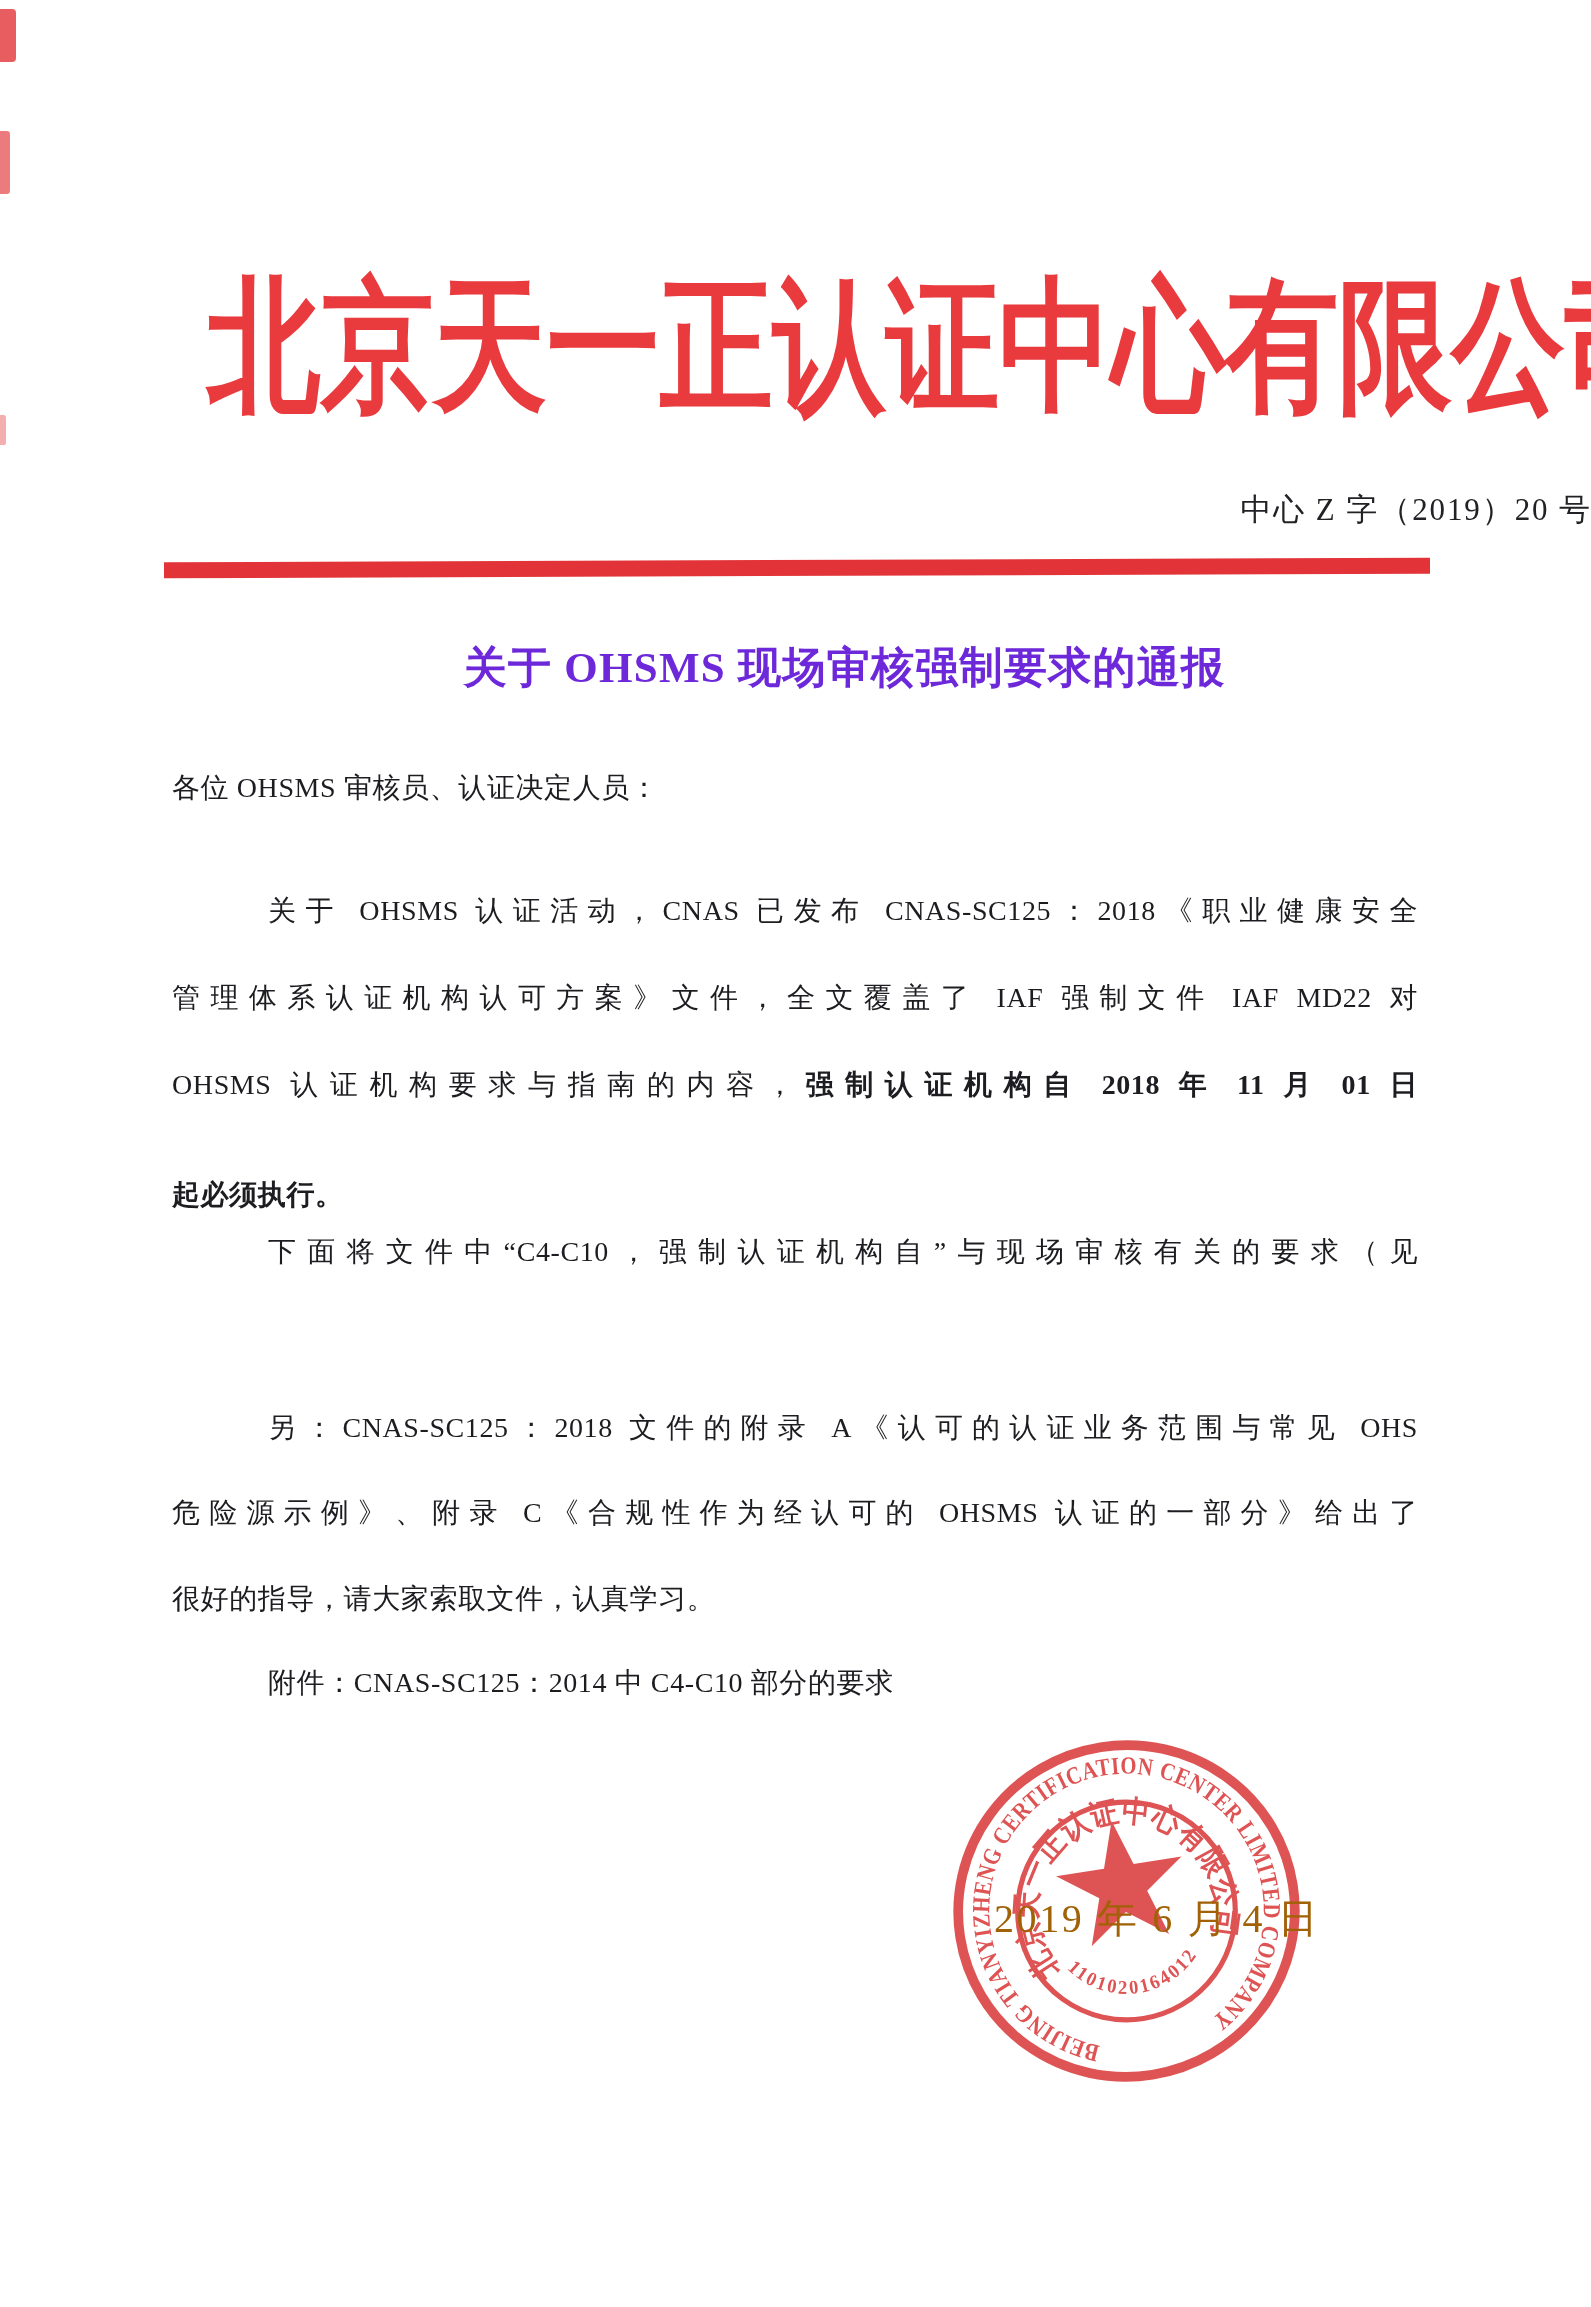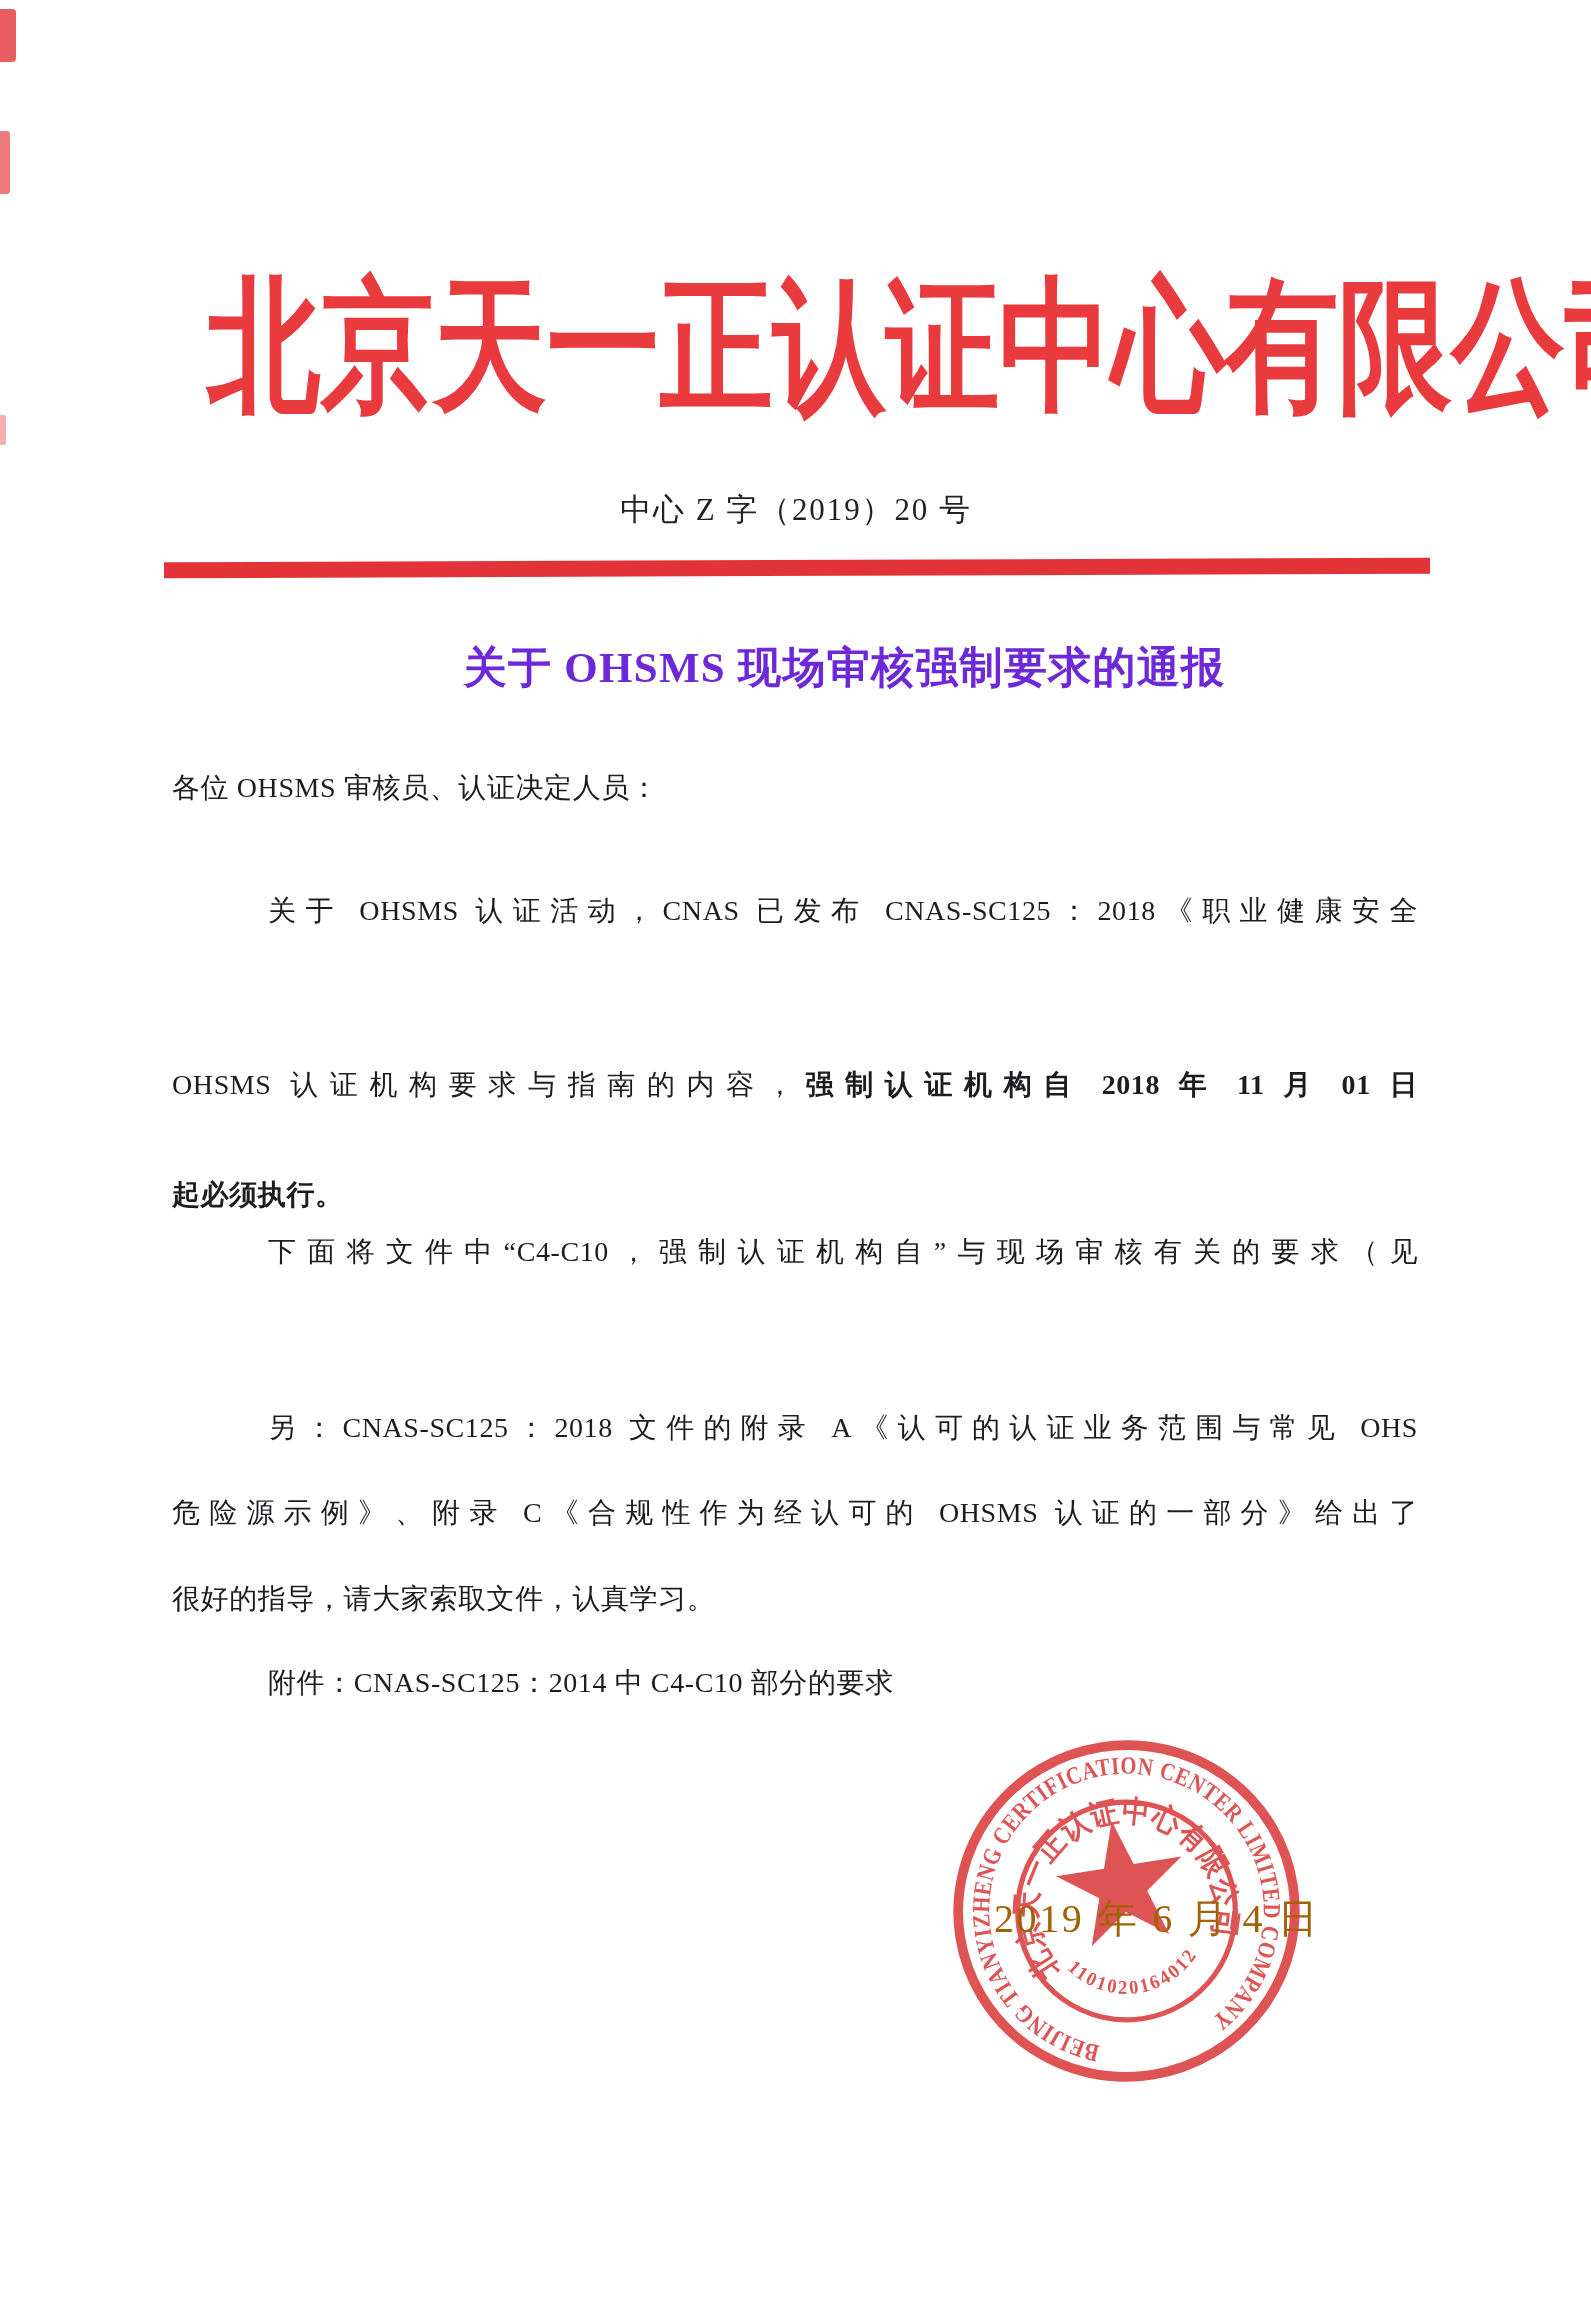--- a/index.html
+++ b/index.html
@@ -21,21 +21,21 @@
   .a3{left:0;top:415px;width:5.8px;height:30px;opacity:.4;border-radius:0 2.6px 2.6px 0;}
 
   .company-title{
     position:absolute;left:0;right:0;top:268px;text-align:center;
     font-size:145px;line-height:1.1;font-weight:700;color:var(--accent-red);
     white-space:nowrap;
   }
   .company-title>span{display:inline-block;transform:scaleX(.78);transform-origin:center;}
 
   .doc-number{
-    position:absolute;left:0;right:0;top:489px;text-align:center;
+    position:absolute;left:0;right:0;top:489px;text-align:right;
     font-size:31px;letter-spacing:1.9px;color:#222226;
   }
   .red-rule{
     position:absolute;left:164px;top:560px;width:1266px;height:16px;
     background:var(--rule-red);transform:rotate(-0.2deg);
   }
   .doc-title{
     position:absolute;left:97px;right:0;top:639px;text-align:center;
     font-size:43px;font-weight:700;letter-spacing:1.3px;color:#6d28d9;
     white-space:nowrap;
@@ -73,20 +73,21 @@
 
   <div class="doc-number">中心 Z 字（2019）20 号</div>
 
   <div class="red-rule"></div>
 
   <div class="doc-title">关于 OHSMS 现场审核强制要求的通报</div>
 
   <div class="bodyline" style="top:771px">各位 OHSMS 审核员、认证决定人员：</div>
 
   <div class="bodyline just indent" style="top:894px">关于 OHSMS 认证活动，CNAS 已发布 CNAS-SC125：2018《职业健康安全</div>
+  <div class="bodyline just" style="top:981px">管理体系认证机构认可方案》文件，全文覆盖了 IAF 强制文件 IAF MD22 对</div>
   <div class="bodyline just" style="top:1068px"><span>OHSMS 认证机构要求与指南的内容，</span><span class="bold">强制认证机构自 2018 年 11 月 01 日</span></div>
   <div class="bodyline bold" style="top:1154px">起必须执行。</div>
 
   <div class="bodyline just indent" style="top:1235px">下面将文件中“C4-C10，强制认证机构自”与现场审核有关的要求（见</div>
 
   <div class="bodyline just indent" style="top:1411px">另：CNAS-SC125：2018 文件的附录 A《认可的认证业务范围与常见 OHS</div>
   <div class="bodyline just" style="top:1496px">危险源示例》、附录 C《合规性作为经认可的 OHSMS 认证的一部分》给出了</div>
   <div class="bodyline" style="top:1582px">很好的指导，请大家索取文件，认真学习。</div>
 
   <div class="bodyline indent" style="top:1666px">附件：CNAS-SC125：2014 中 C4-C10 部分的要求</div>

